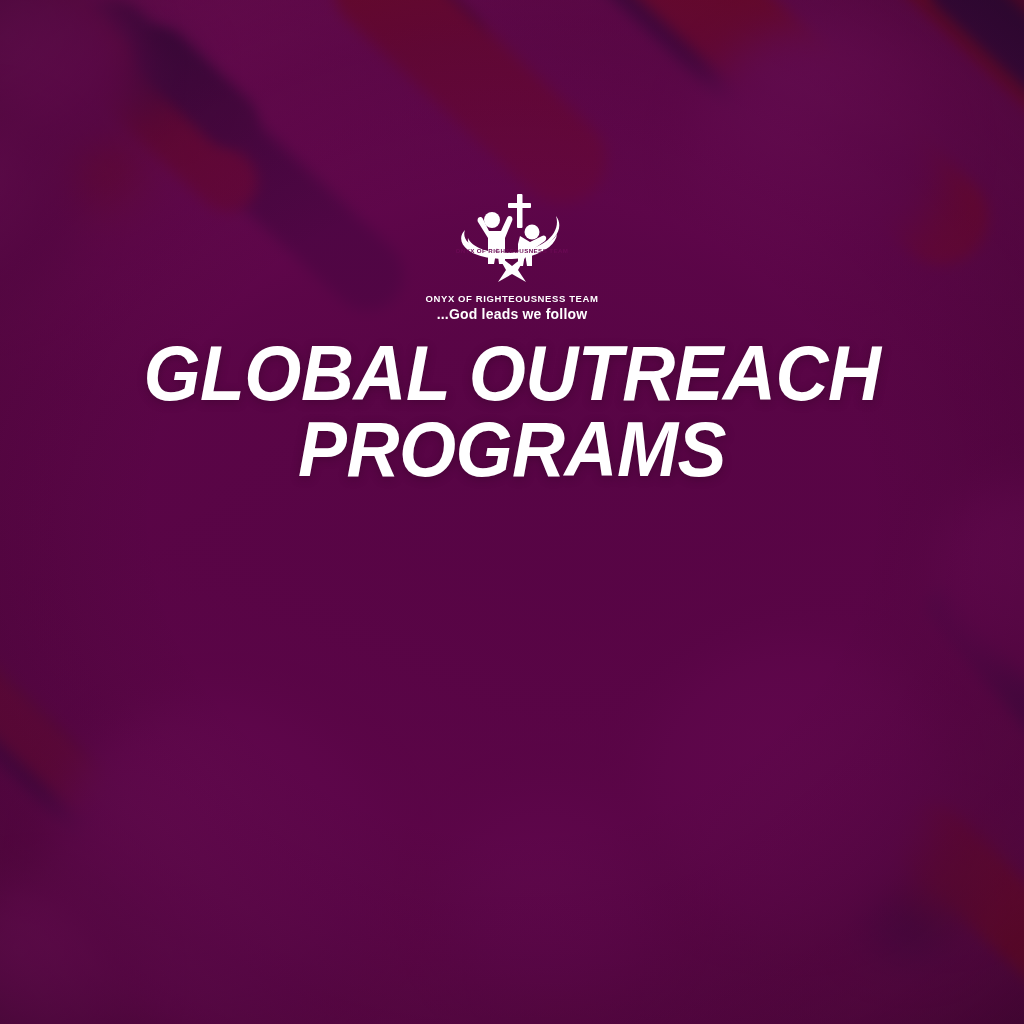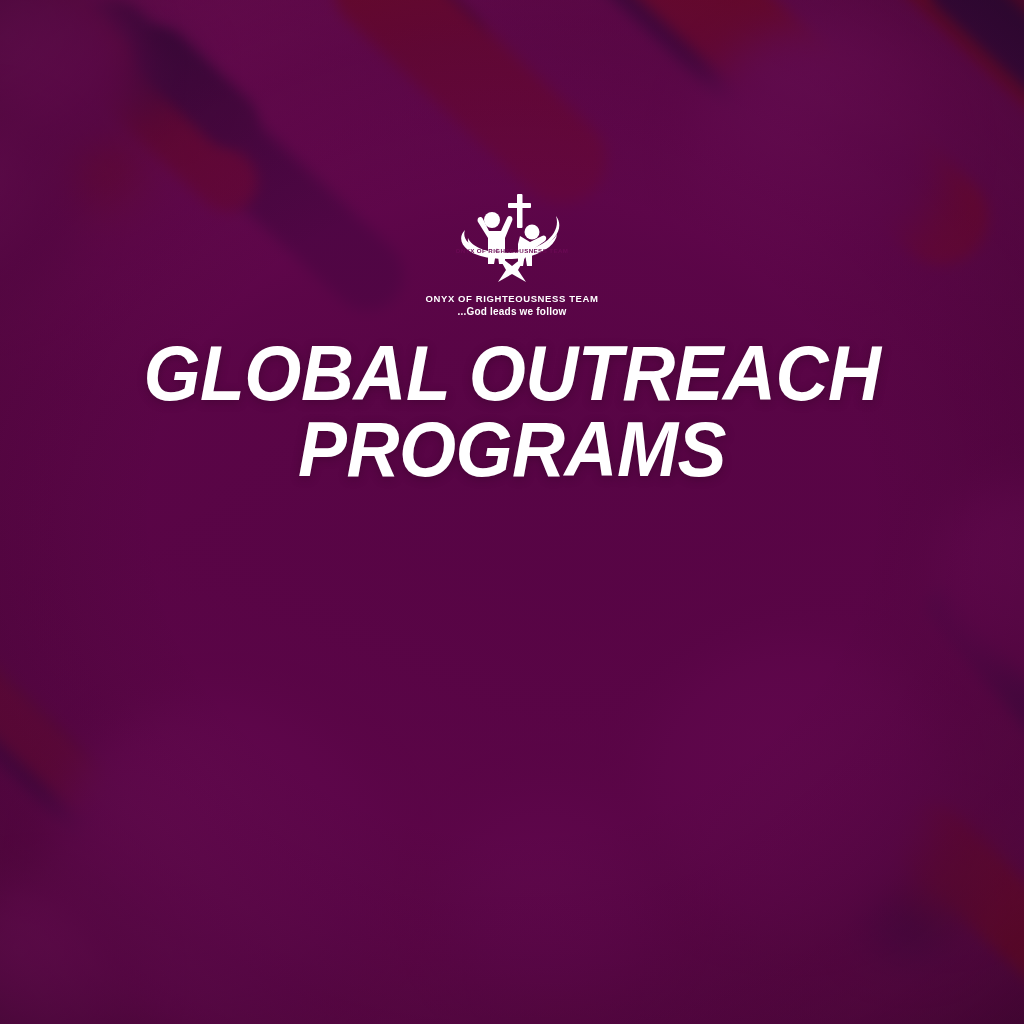--- a/index.html
+++ b/index.html
@@ -87,21 +87,21 @@
     color: #ffffff;
     font-size: 9.5px;
     letter-spacing: 0.6px;
     font-weight: 700;
     margin-top: 10px;
     text-align: center;
     line-height: 1.15;
   }
   .logo-line2 {
     color: #ffffff;
-    font-size: 10px;
+    font-size: 14px;
     font-weight: 700;
     letter-spacing: 0.2px;
     text-align: center;
     line-height: 1.2;
     margin-top: 1px;
   }
 
   
   .headline {
     position: absolute;

